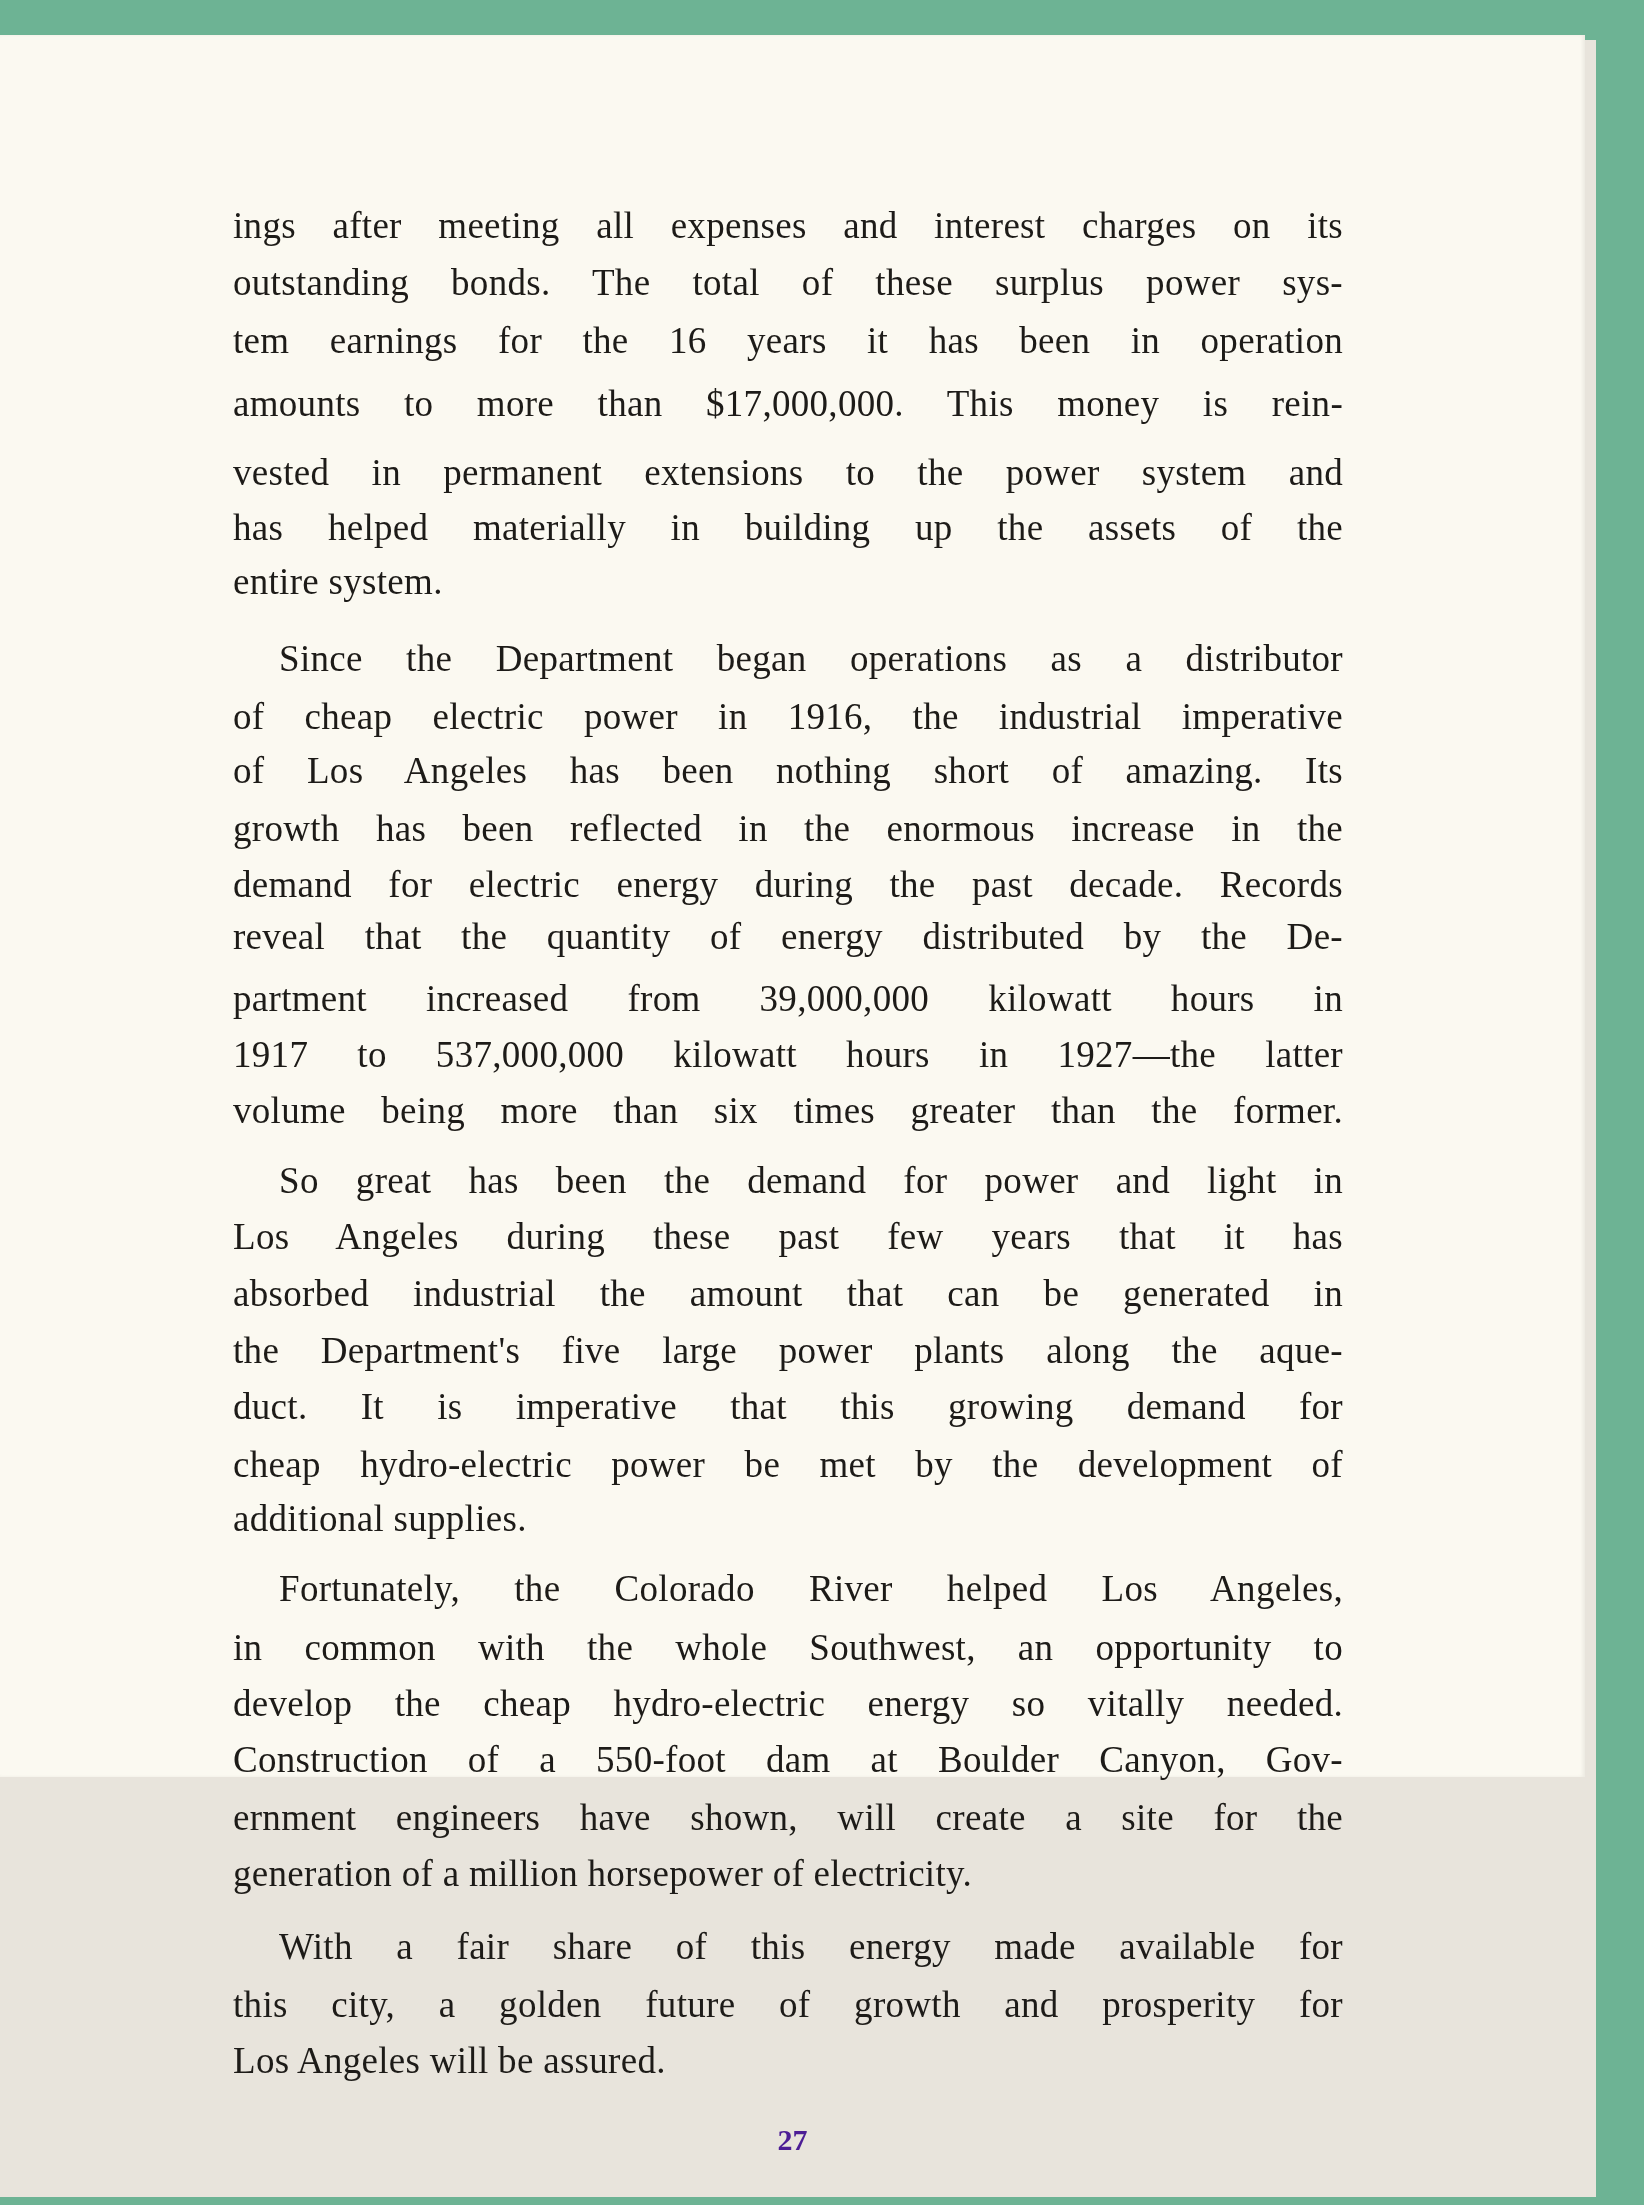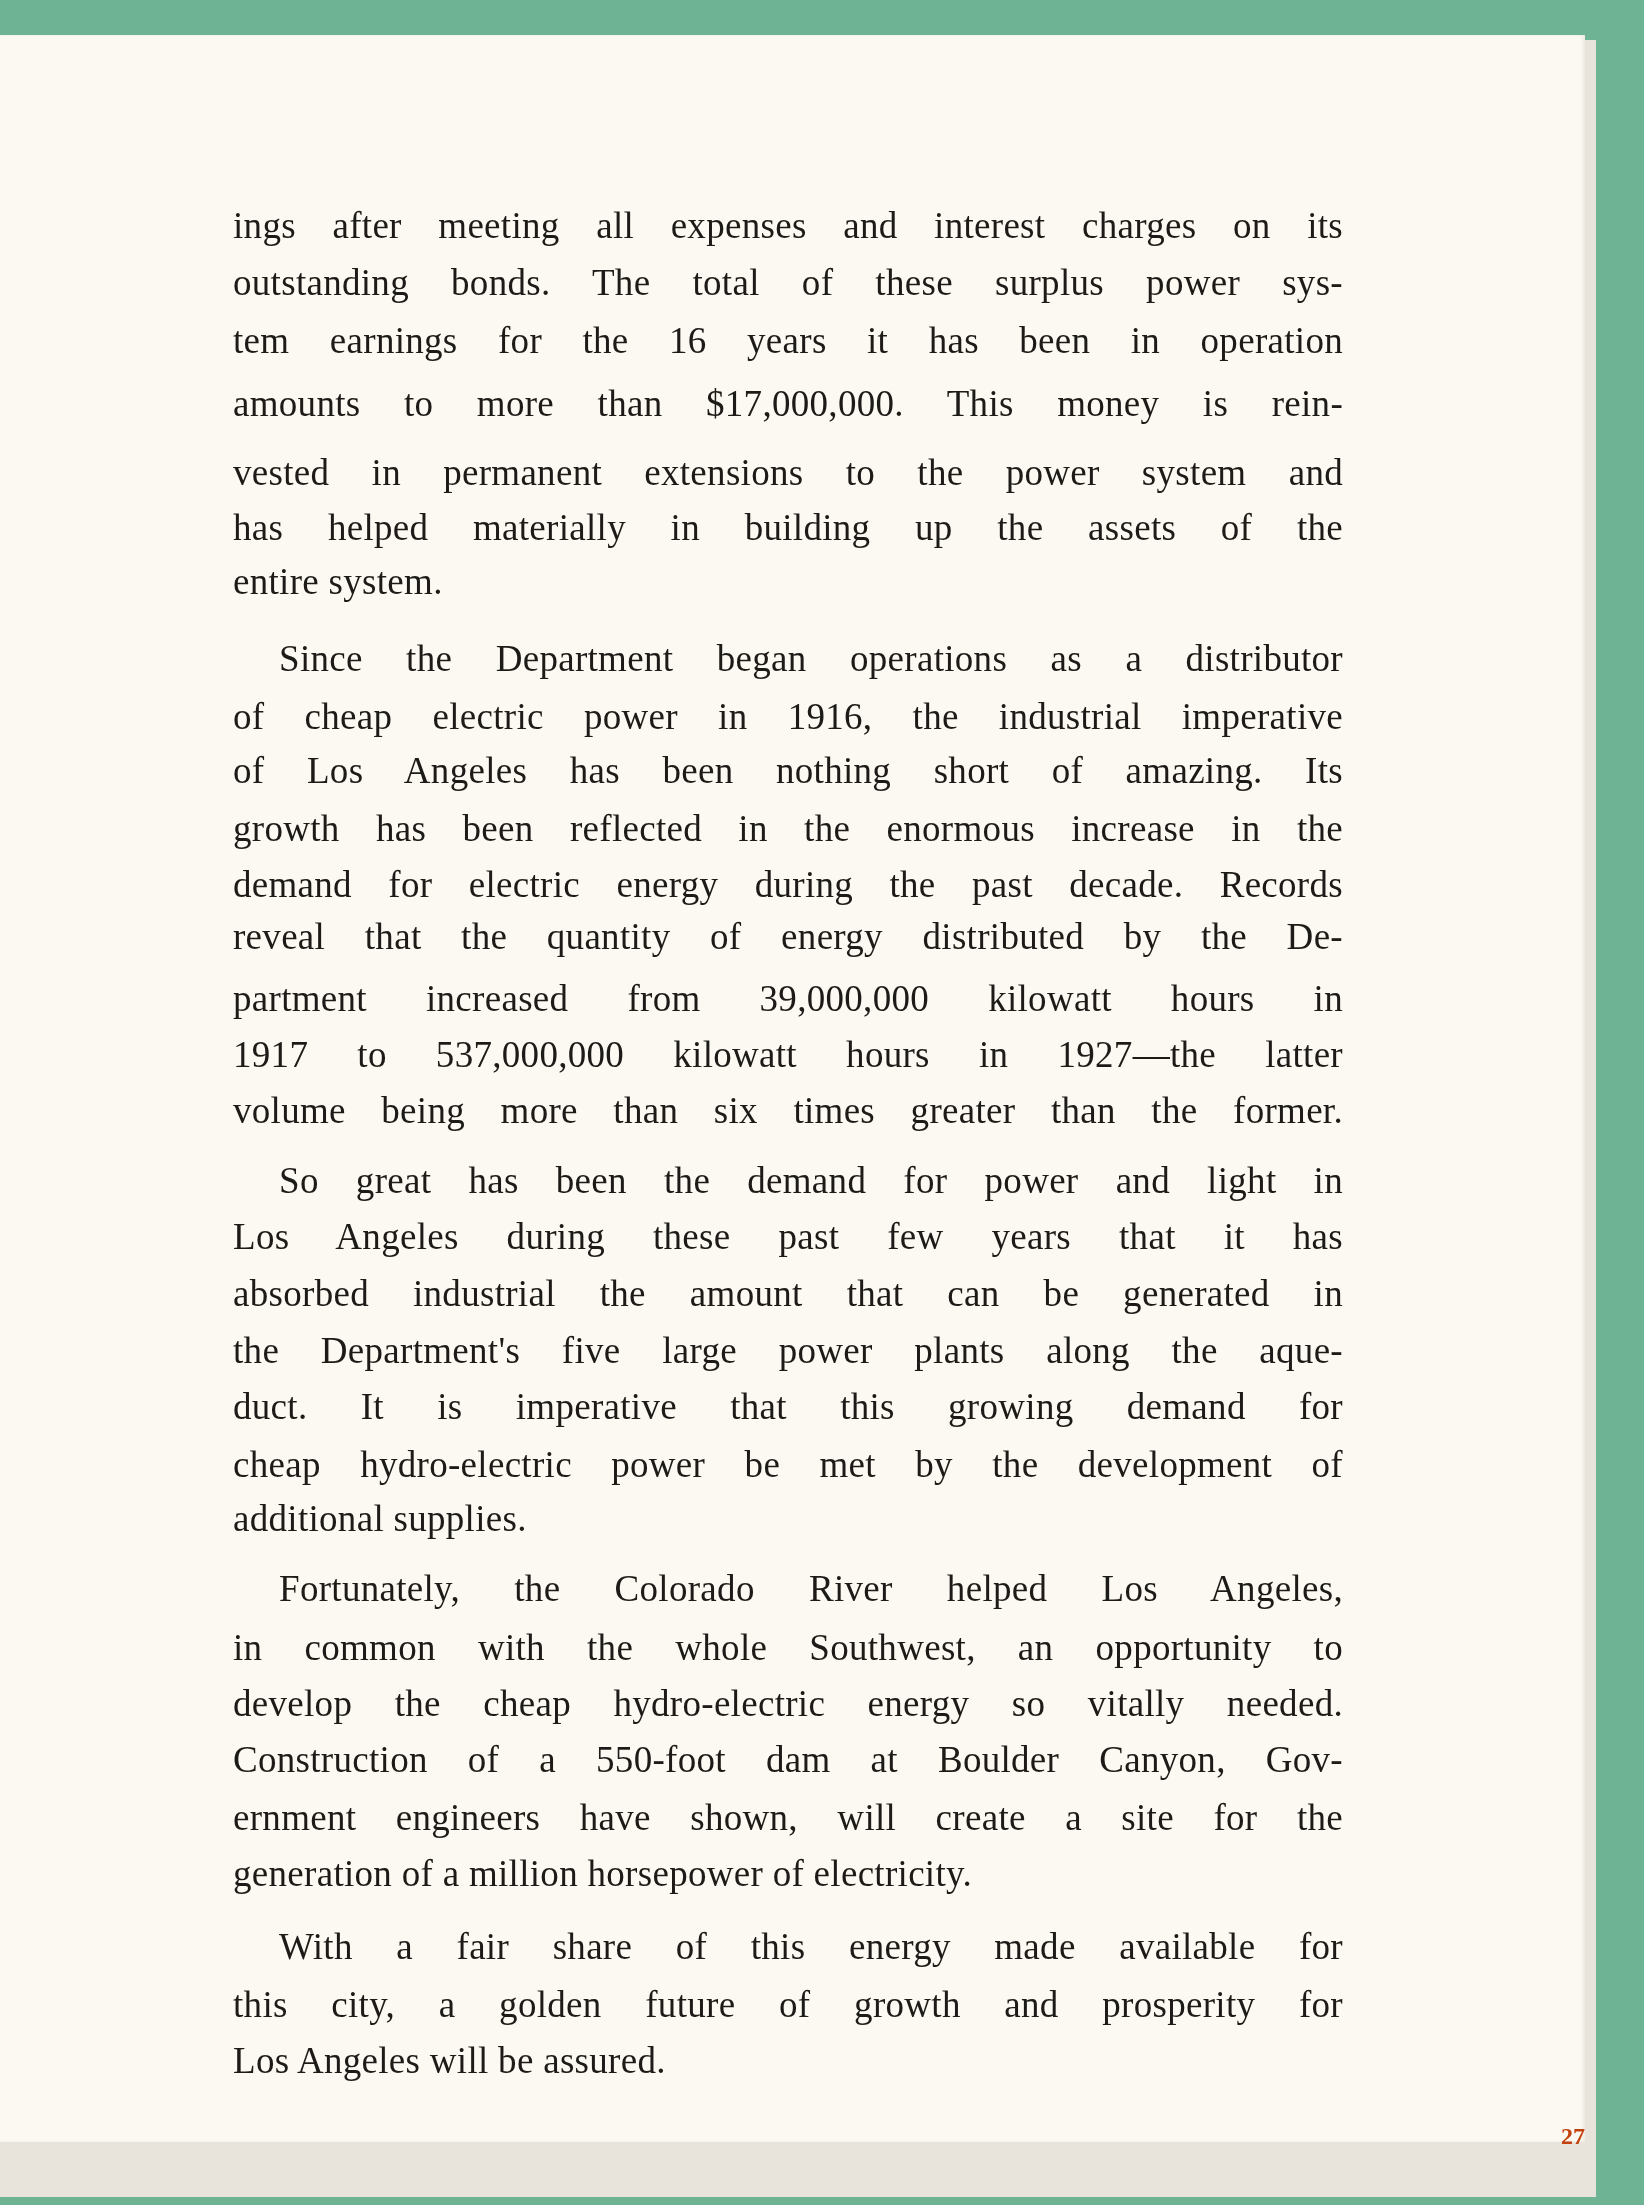--- a/index.html
+++ b/index.html
@@ -1,27 +1,27 @@
 <!DOCTYPE html>
 <html style="font-size:13.4px"><head>
 <meta charset="utf-8">
 <style>
   html, body { margin:0; padding:0; }
   body { width:1644px; height:2205px; background:#6db394; position:relative; overflow:hidden; }
   .page-stack { position:absolute; left:0; top:40px; width:1596px; height:2157px; background:#e8e4dc; }
-  .page { position:absolute; left:0; top:35px; width:1585px; height:2107px; background:#fbf9f1;
+  .page { position:absolute; left:0; top:35px; width:1585px; height:1742px; background:#fbf9f1;
           box-shadow: inset -2.5px 0 3.4px rgba(0,0,0,0.06); }
   .text { position:absolute; left:0; top:0; width:100%; }
   .line { position:absolute; left:233px; width:1110px; font-family:"Liberation Serif","DejaVu Serif",serif;
           font-size:37px; color:#1d1b18; white-space:nowrap; text-align:justify; text-align-last:justify;
           letter-spacing:0.3px; line-height:1; }
   .line.indent { left:279px; width:1064px; }
   .line.last { text-align-last:left; }
-  .page-number { position:absolute; left:0; width:1585px; text-align:right; font-family:"Liberation Serif","DejaVu Serif",serif;
-          font-size:24px; font-weight:bold; color:#c2410c; }
+  .page-number { position:absolute; left:0; width:1585px; text-align:center; font-family:"Liberation Serif","DejaVu Serif",serif;
+          font-size:30px; font-weight:bold; color:#4c1d95; }
 </style>
 </head>
 <body>
 
 <div class="page-stack"></div>
 <div class="page">
   <div class="text">
 
     <div class="line" style="top:172px">ings after meeting all expenses and interest charges on its</div>
     <div class="line" style="top:229px">outstanding bonds.  The total of these surplus power sys-</div>

